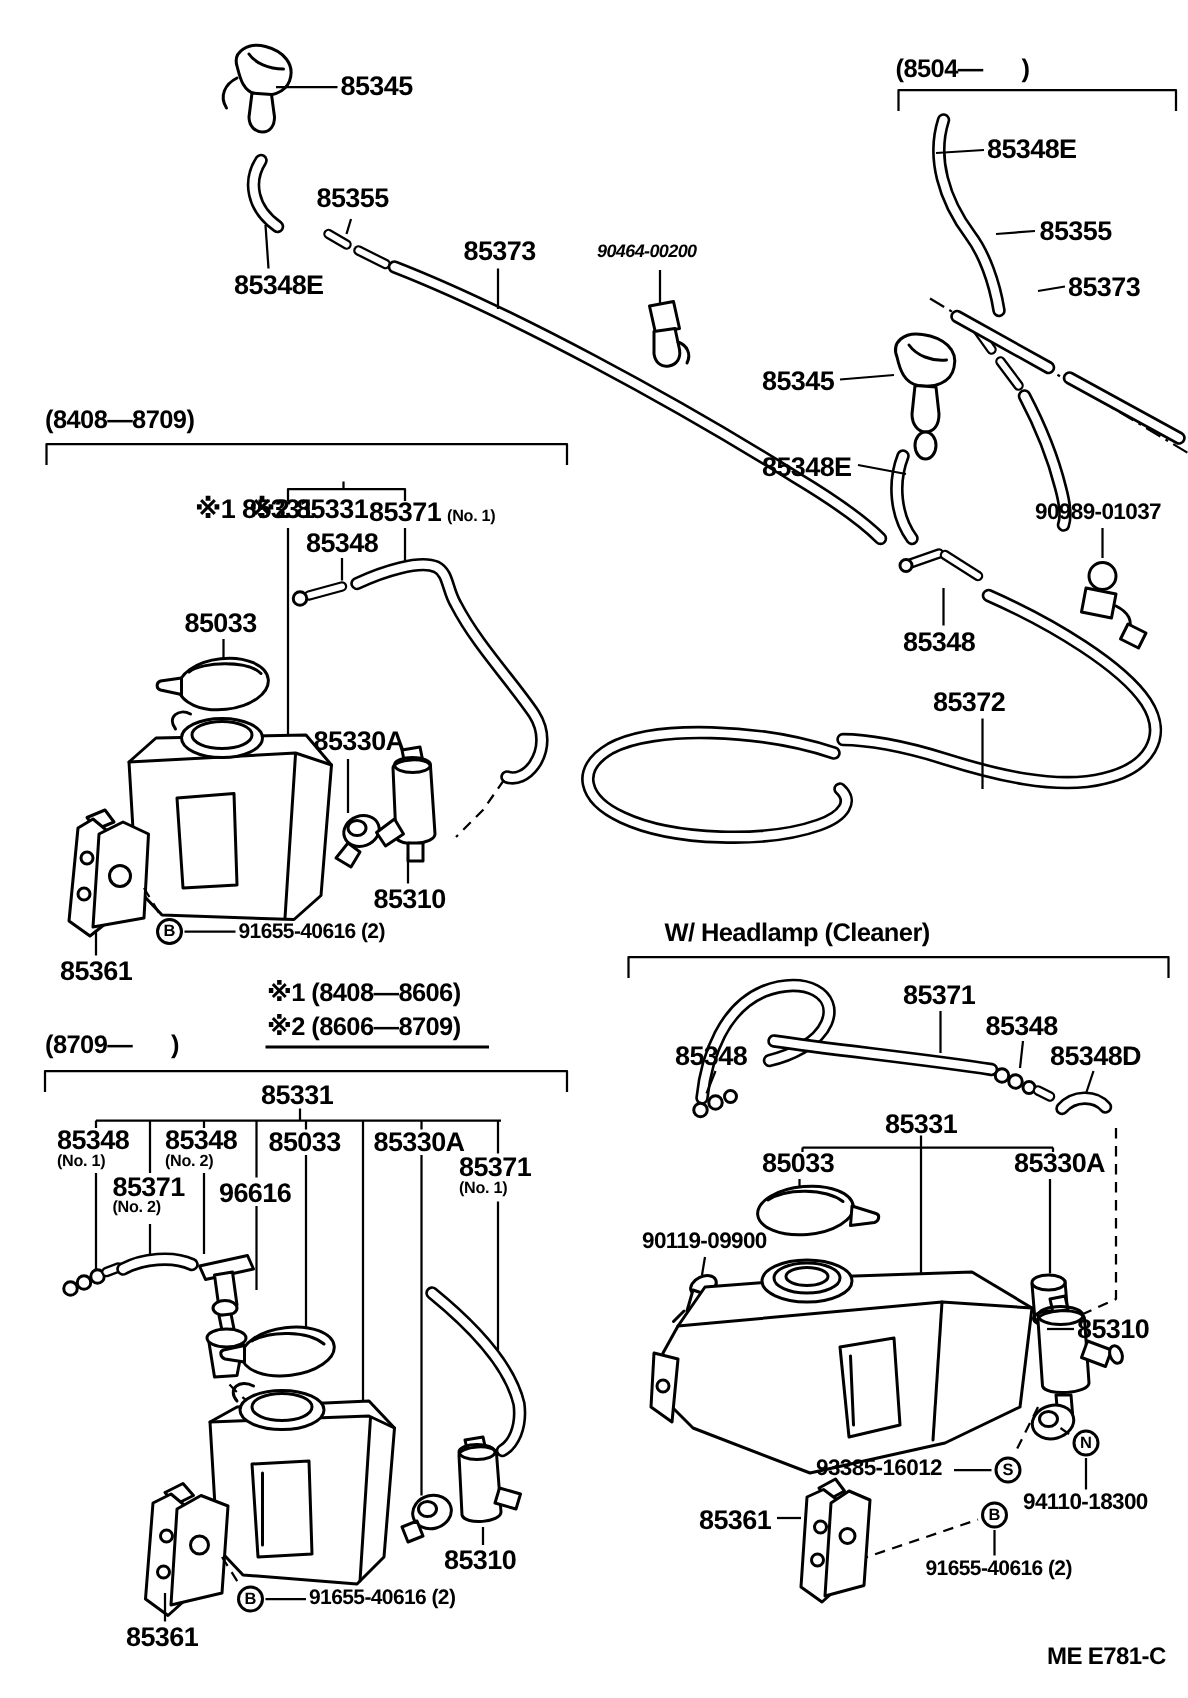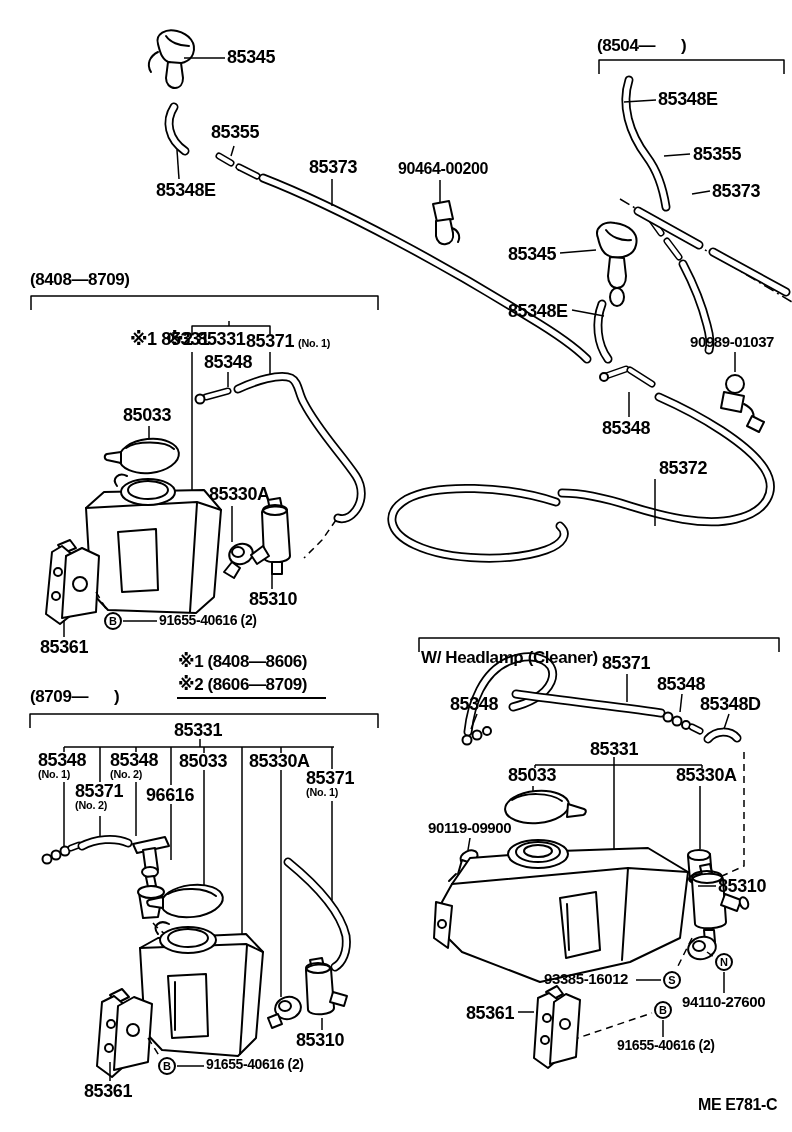--- a/index.html
+++ b/index.html
@@ -339,29 +339,29 @@
     <path class="ld" d="M518,1012 L534,1012"></path>
   </g>
 </svg>
 
 <div id="labels-layer">
       <div class="plabel" style="left: 597px; top: 37px; font-size: 17px;"><span>(8504—&nbsp;&nbsp;&nbsp;&nbsp;&nbsp;&nbsp;)</span></div>
       <div class="plabel" style="left: 227px; top: 48px;"><span>85345</span></div>
       <div class="plabel" style="left: 211px; top: 123px;"><span>85355</span></div>
       <div class="plabel" style="left: 156px; top: 181px;"><span>85348E</span></div>
       <div class="plabel" style="left: 309px; top: 158px;"><span>85373</span></div>
-      <div class="plabel" style="left: 398px; top: 161px; font-size: 16px;"><span>90464-00200</span></div>
+      <div class="plabel" style="left: 398px; top: 161px; font-size: 12px; font-style: italic;"><span>90464-00200</span></div>
       <div class="plabel" style="left: 658px; top: 90px;"><span>85348E</span></div>
       <div class="plabel" style="left: 693px; top: 145px;"><span>85355</span></div>
       <div class="plabel" style="left: 712px; top: 182px;"><span>85373</span></div>
       <div class="plabel" style="left: 508px; top: 245px;"><span>85345</span></div>
       <div class="plabel" style="left: 508px; top: 302px;"><span>85348E</span></div>
       <div class="plabel" style="left: 690px; top: 334px; font-size: 15px;"><span>90989-01037</span></div>
       <div class="plabel" style="left: 602px; top: 419px;"><span>85348</span></div>
-      <div class="plabel" style="left: 659px; top: 459px;"><span>85372</span></div>
+      <div class="plabel" style="left: 622px; top: 459px;"><span>85372</span></div>
       <div class="plabel" style="left: 30px; top: 271px; font-size: 17px; text-align: right;"><span>(8408—8709)</span></div>
       <div class="plabel" style="left: 166px; top: 302px; margin-top: 28px;"><span>※2 85331</span></div>
       <div class="plabel" style="left: 130px; top: 330px;"><span>※1 85331</span></div>
       <div class="plabel" style="left: 246px; top: 332px; text-align: center;"><span>85371</span><span class="sub inline">(No. 1)</span></div>
       <div class="plabel" style="left: 204px; top: 353px;"><span>85348</span></div>
       <div class="plabel" style="left: 123px; top: 406px;"><span>85033</span></div>
       <div class="plabel" style="left: 209px; top: 485px;"><span>85330A</span></div>
       <div class="plabel" style="left: 249px; top: 590px;"><span>85310</span></div>
       <div class="plabel" style="left: 159px; top: 613px; font-size: 14px;"><span>91655-40616 (2)</span></div>
       <div class="plabel" style="left: 40px; top: 638px;"><span>85361</span></div>
@@ -372,32 +372,32 @@
       <div class="plabel" style="left: 38px; top: 751px;"><span>85348</span><span class="sub">(No. 1)</span></div>
       <div class="plabel" style="left: 110px; top: 751px;"><span>85348</span><span class="sub">(No. 2)</span></div>
       <div class="plabel" style="left: 179px; top: 752px;"><span>85033</span></div>
       <div class="plabel" style="left: 249px; top: 752px;"><span>85330A</span></div>
       <div class="plabel" style="left: 75px; top: 782px;"><span>85371</span><span class="sub">(No. 2)</span></div>
       <div class="plabel" style="left: 146px; top: 786px;"><span>96616</span></div>
       <div class="plabel" style="left: 306px; top: 769px;"><span>85371</span><span class="sub">(No. 1)</span></div>
       <div class="plabel" style="left: 296px; top: 1031px;"><span>85310</span></div>
       <div class="plabel" style="left: 206px; top: 1057px; font-size: 14px;"><span>91655-40616 (2)</span></div>
       <div class="plabel" style="left: 84px; top: 1082px;"><span>85361</span></div>
-      <div class="plabel" style="left: 421px; top: 613px; font-size: 17px; margin-top: 36px;"><span>W/ Headlamp (Cleaner)</span></div>
+      <div class="plabel" style="left: 443px; top: 613px; font-size: 17px;"><span>W/ Headlamp (Cleaner)</span></div>
       <div class="plabel" style="left: 602px; top: 654px;"><span>85371</span></div>
       <div class="plabel" style="left: 657px; top: 675px;"><span>85348</span></div>
       <div class="plabel" style="left: 450px; top: 695px;"><span>85348</span></div>
       <div class="plabel" style="left: 700px; top: 695px;"><span>85348D</span></div>
       <div class="plabel" style="left: 590px; top: 740px;"><span>85331</span></div>
       <div class="plabel" style="left: 508px; top: 766px;"><span>85033</span></div>
       <div class="plabel" style="left: 676px; top: 766px;"><span>85330A</span></div>
       <div class="plabel" style="left: 428px; top: 820px; font-size: 15px;"><span>90119-09900</span></div>
       <div class="plabel" style="left: 718px; top: 877px;"><span>85310</span></div>
       <div class="plabel" style="left: 544px; top: 971px; font-size: 15px;"><span>93385-16012</span></div>
-      <div class="plabel" style="left: 682px; top: 994px; font-size: 15px;"><span>94110-27600</span></div>
+      <div class="plabel" style="left: 682px; top: 994px; font-size: 15px;"><span>94110-18300</span></div>
       <div class="plabel" style="left: 466px; top: 1004px;"><span>85361</span></div>
       <div class="plabel" style="left: 617px; top: 1038px; font-size: 14px;"><span>91655-40616 (2)</span></div>
       <div class="plabel" style="left: 698px; top: 1097px; font-size: 16px;"><span>ME  E781-C</span></div>
       <div class="fastener" style="left: 104px; top: 612px;">B</div>
       <div class="fastener" style="left: 158px; top: 1057px;">B</div>
       <div class="fastener" style="left: 663px; top: 971px;">S</div>
       <div class="fastener" style="left: 715px; top: 953px;">N</div>
       <div class="fastener" style="left: 654px; top: 1001px;">B</div>
     </div>
 

